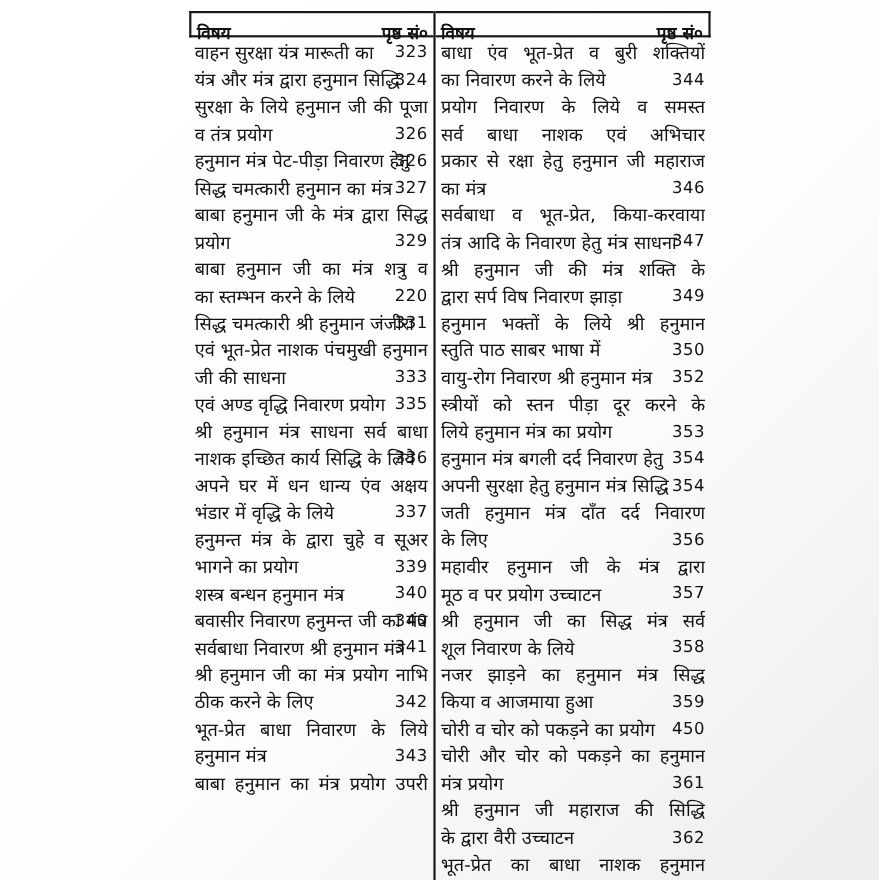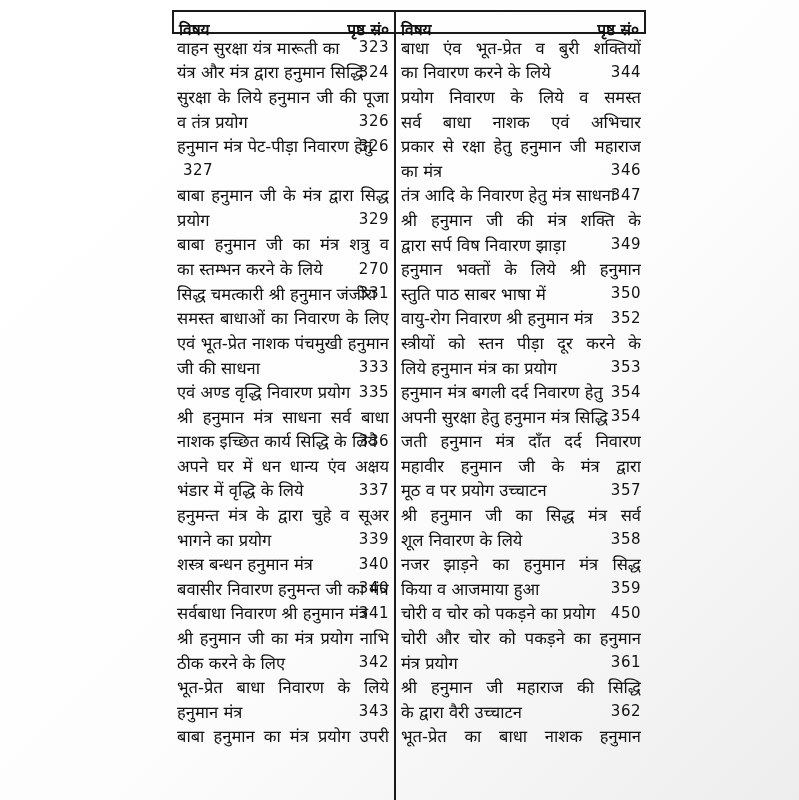--- a/index.html
+++ b/index.html
@@ -107,42 +107,40 @@
         </div>
         <div class="row">
           <span class="title">व तंत्र प्रयोग</span>
           <span class="pg">326</span>
         </div>
         <div class="row">
           <span class="title">हनुमान मंत्र पेट-पीड़ा निवारण हेतु</span>
           <span class="pg">326</span>
         </div>
         <div class="row">
+          <span class="title">सिद्ध चमत्कारी हनुमान का मंत्र</span>
           <span class="pg">327</span>
         </div>
         <div class="row fill">
           <span class="title">बाबा हनुमान जी के मंत्र द्वारा सिद्ध</span>
         </div>
         <div class="row">
           <span class="title">प्रयोग</span>
           <span class="pg">329</span>
         </div>
         <div class="row fill">
           <span class="title">बाबा हनुमान जी का मंत्र शत्रु व पापी</span>
         </div>
         <div class="row">
           <span class="title">का स्तम्भन करने के लिये</span>
-          <span class="pg">270</span>
+          <span class="pg">220</span>
         </div>
         <div class="row">
           <span class="title">सिद्ध चमत्कारी श्री हनुमान जंजीरा</span>
           <span class="pg">331</span>
-        </div>
-        <div class="row fill">
-          <span class="title">समस्त बाधाओं का निवारण के लिए</span>
         </div>
         <div class="row fill">
           <span class="title">एवं भूत-प्रेत नाशक पंचमुखी हनुमान</span>
         </div>
         <div class="row">
           <span class="title">जी की साधना</span>
           <span class="pg">333</span>
         </div>
         <div class="row">
           <span class="title">एवं अण्ड वृद्धि निवारण प्रयोग</span>
@@ -222,20 +220,23 @@
         <div class="row fill">
           <span class="title">सर्व बाधा नाशक एवं अभिचार</span>
         </div>
         <div class="row fill">
           <span class="title">प्रकार से रक्षा हेतु हनुमान जी महाराज</span>
         </div>
         <div class="row">
           <span class="title">का मंत्र</span>
           <span class="pg">346</span>
         </div>
+        <div class="row fill">
+          <span class="title">सर्वबाधा व भूत-प्रेत, किया-करवाया</span>
+        </div>
         <div class="row">
           <span class="title">तंत्र आदि के निवारण हेतु मंत्र साधना</span>
           <span class="pg">347</span>
         </div>
         <div class="row fill">
           <span class="title">श्री हनुमान जी की मंत्र शक्ति के</span>
         </div>
         <div class="row">
           <span class="title">द्वारा सर्प विष निवारण झाड़ा</span>
           <span class="pg">349</span>
@@ -262,20 +263,24 @@
           <span class="title">हनुमान मंत्र बगली दर्द निवारण हेतु</span>
           <span class="pg">354</span>
         </div>
         <div class="row">
           <span class="title">अपनी सुरक्षा हेतु हनुमान मंत्र सिद्धि</span>
           <span class="pg">354</span>
         </div>
         <div class="row fill">
           <span class="title">जती हनुमान मंत्र दाँत दर्द निवारण</span>
         </div>
+        <div class="row">
+          <span class="title">के लिए</span>
+          <span class="pg">356</span>
+        </div>
         <div class="row fill">
           <span class="title">महावीर हनुमान जी के मंत्र द्वारा</span>
         </div>
         <div class="row">
           <span class="title">मूठ व पर प्रयोग उच्चाटन</span>
           <span class="pg">357</span>
         </div>
         <div class="row fill">
           <span class="title">श्री हनुमान जी का सिद्ध मंत्र सर्व</span>
         </div>

